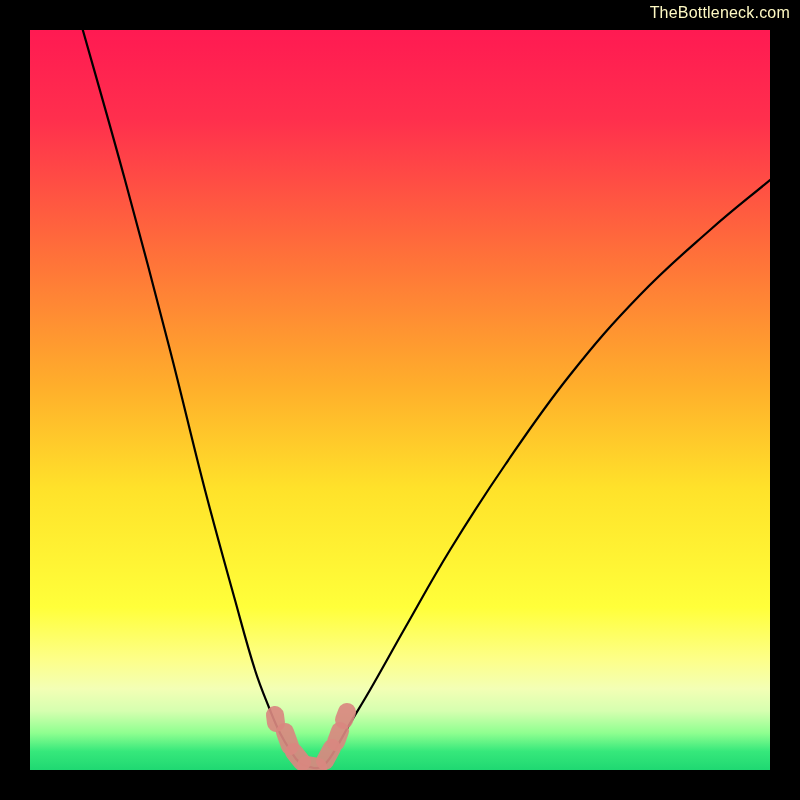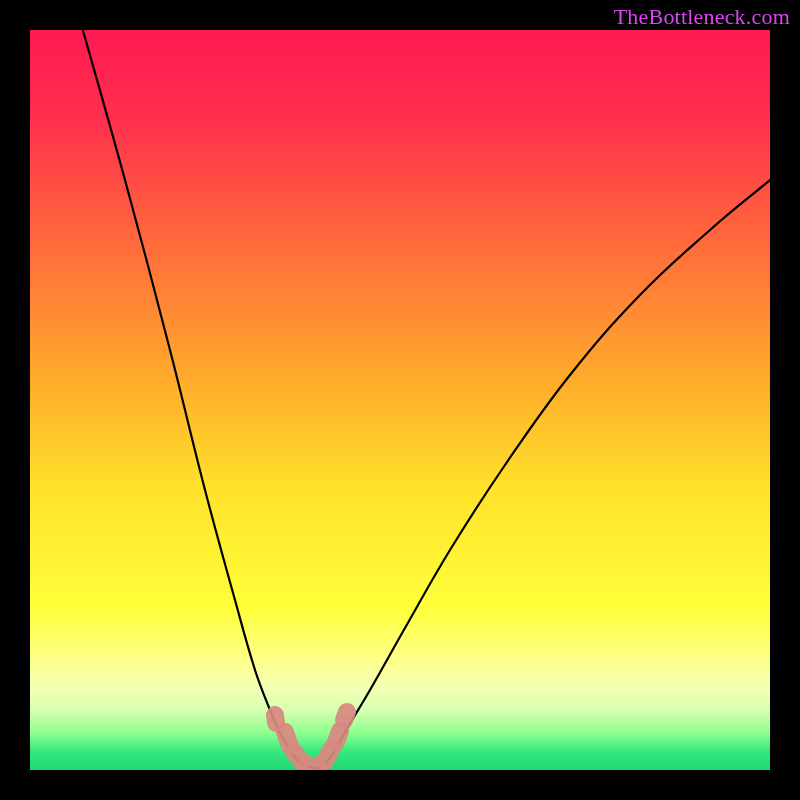--- a/index.html
+++ b/index.html
@@ -22,25 +22,24 @@
   .gradient {
     position: absolute;
     left: 0; top: 0;
     width: 100%;
     height: 100%;
   }
   .watermark {
     position: absolute;
     top: 4px;
     right: 10px;
-    font-size: 22px;
+    font-size: 16px;
     font-weight: 500;
-    color: #d946ef;
+    color: #fef9c3;
     letter-spacing: 0.2px;
-    font-family: Liberation Serif, serif;
   }
   svg.overlay {
     position: absolute;
     left: 0; top: 0;
     width: 100%;
     height: 100%;
   }
   .curve {
     fill: none;
     stroke: #000;

